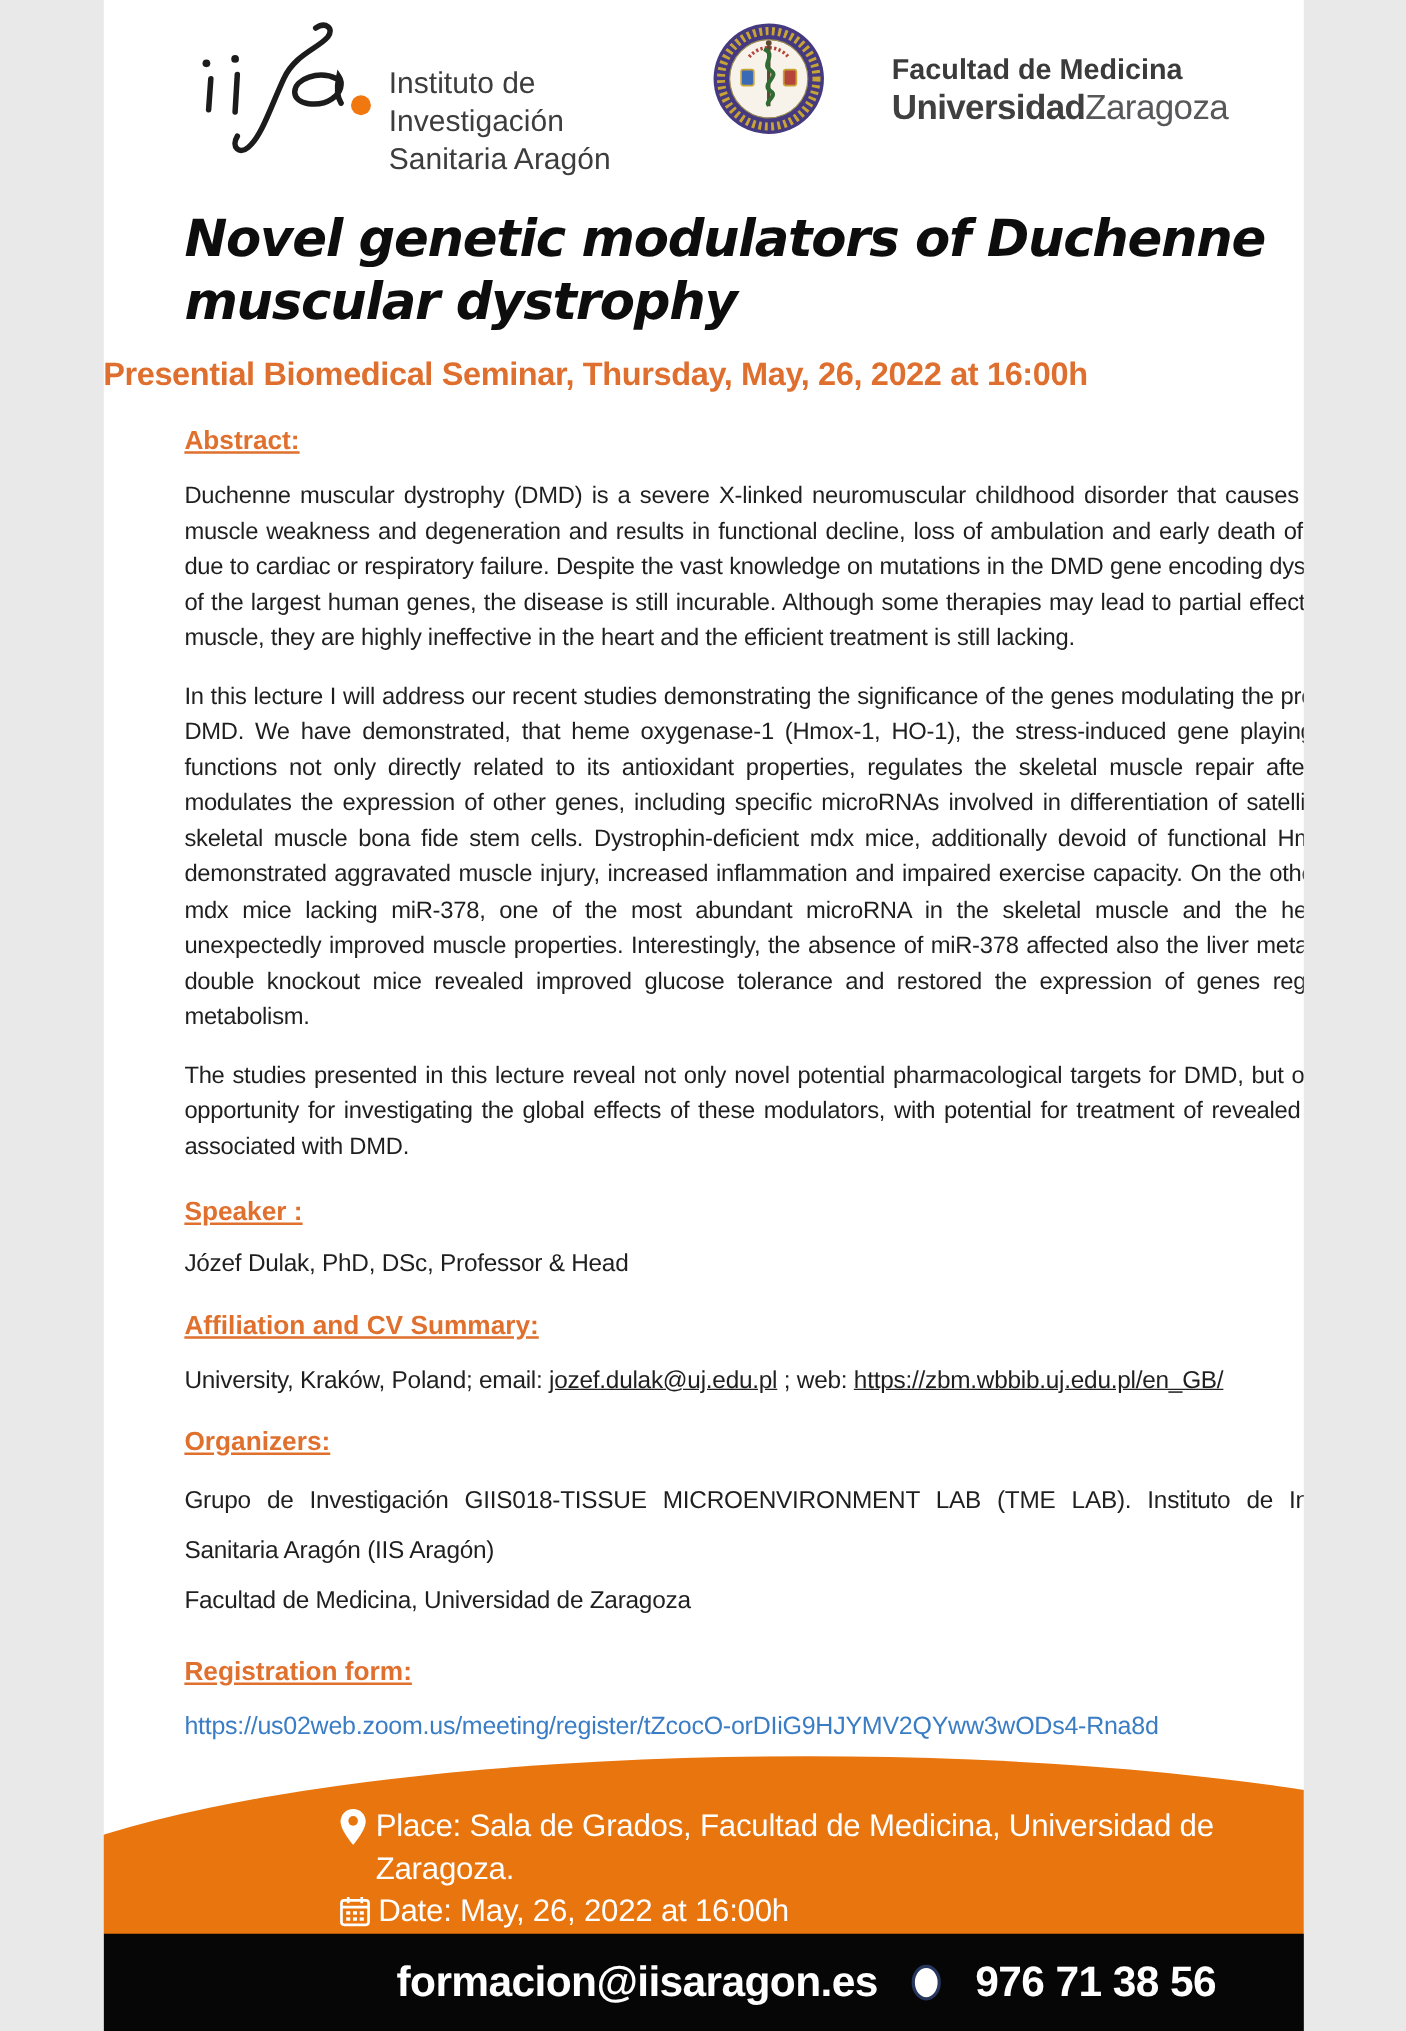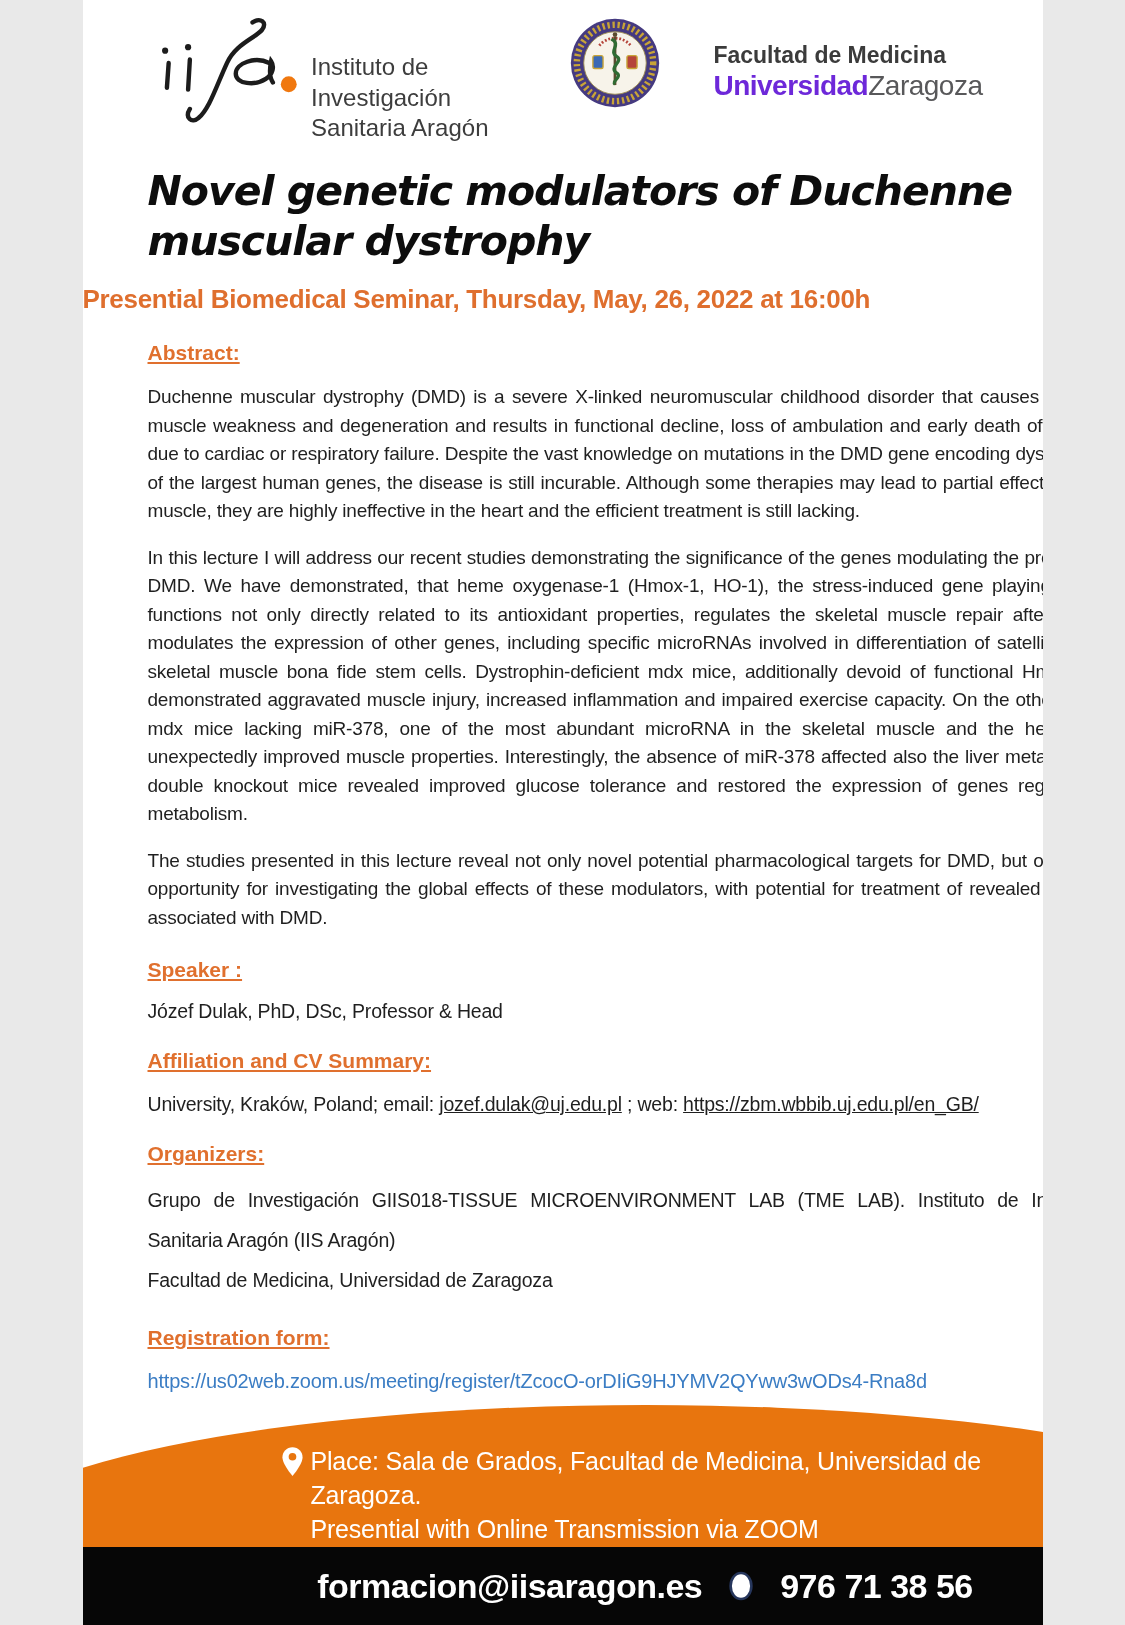--- a/index.html
+++ b/index.html
@@ -12,21 +12,21 @@
   
   .header { display:flex; justify-content:space-between; align-items:flex-start; padding:12px 60px 0 68px; }
   .logo-left { display:flex; align-items:flex-start; }
   .iisa-glyph { width:158px; height:118px; }
   .logo-left-text { font-size:24px; color:#3d3d3d; line-height:1.28; padding-top:40px; margin-left:6px; }
   .logo-right { display:flex; align-items:flex-start; padding-top:4px;gap:32px; }
   .seal-svg { width:92px; height:94px; }
   .fm-text { margin-left:20px; padding-top:26px; line-height:1.18; }
   .fm-line1 { font-weight:bold; font-size:23px; color:#3b3b3b; }
   .fm-line2 { font-size:28px; letter-spacing:-0.5px; }
-  .uni { color:#6d28d9; font-weight:bold; }
+  .uni { color:#404040; font-weight:bold; }
   .zgz { color:#58585a; }
 
   
   .title {
     margin:22px 60px 0 65px; width:1000px;
     font-family:"DejaVu Sans", sans-serif; font-weight:bold; font-style:italic;
     font-size:41px; line-height:50px; letter-spacing:-1px; color:#0d0d0d;
   }
   .subtitle { margin-top:18px; text-align:left; font-weight:bold; font-size:26px; color:#DF6F2E; letter-spacing:-0.3px; }
 
@@ -42,21 +42,21 @@
   .org-line2 { margin:0 65px 0 65px; width:995px; font-size:19.5px; line-height:40px; letter-spacing:-0.2px; }
   .doc-link { color:inherit; text-decoration:underline; }
   .zoom-link { display:block; margin:20px 65px 0 65px; font-size:20px; color:#3B7DC4; text-decoration:none; letter-spacing:-0.2px; }
 
   
   .banner {
     position:absolute; left:-112px; top:1405px; width:1349px; height:220px;
     background:#E8750E;
     border-radius:50% 50% 0 0 / 140px 140px 0 0;
   }
-  .banner-content { position:absolute; left:198px; top:1444px; color:#ffffff; font-size:25px; line-height:34px; letter-spacing:-0.2px; }
+  .banner-content { position:absolute; left:188px; top:1444px; color:#ffffff; font-size:25px; line-height:34px; letter-spacing:-0.2px; }
   .banner-line { display:flex; align-items:flex-start; }
   .pin-icon-svg { width:23px; height:31px; margin-right:7px; margin-top:2px; flex:0 0 auto; }
   .banner-line2 { padding-left:30px; }
   .banner-line3 { display:flex; align-items:center; }
   .cal-icon-svg { width:26px; height:26px; margin-right:6px; flex:0 0 auto; }
 
   
   .footer {
     position:absolute; left:0; bottom:0; width:1125px; height:78px; background:#060606;
     display:flex; align-items:center; justify-content:center; gap:26px;
@@ -130,21 +130,20 @@
 
   <div class="banner"></div>
   <div class="banner-content">
     <div class="banner-line">
       <svg class="pin-icon-svg" viewBox="0 0 24 32">
         <path d="M12,1 C6,1 1.5,5.6 1.5,11.5 C1.5,19 12,31 12,31 C12,31 22.5,19 22.5,11.5 C22.5,5.6 18,1 12,1 Z" fill="#ffffff"></path>
         <circle cx="12" cy="11" r="4" fill="#E8750E"></circle>
       </svg>
       <span>Place: Sala de Grados, Facultad de Medicina, Universidad de Zaragoza.</span>
     </div>
-    <div class="banner-line2">Presential with Online Transmission via ZOOM</div>
     <div class="banner-line3">
       <svg class="cal-icon-svg" viewBox="0 0 24 24">
         <rect x="2" y="4" width="20" height="18" rx="2" fill="none" stroke="#ffffff" stroke-width="2"></rect>
         <line x1="7" y1="1.5" x2="7" y2="6" stroke="#ffffff" stroke-width="2"></line>
         <line x1="17" y1="1.5" x2="17" y2="6" stroke="#ffffff" stroke-width="2"></line>
         <line x1="2" y1="9" x2="22" y2="9" stroke="#ffffff" stroke-width="2"></line>
         <rect x="5.5" y="12" width="3" height="2.5" fill="#ffffff"></rect>
         <rect x="10.5" y="12" width="3" height="2.5" fill="#ffffff"></rect>
         <rect x="15.5" y="12" width="3" height="2.5" fill="#ffffff"></rect>
         <rect x="5.5" y="16.5" width="3" height="2.5" fill="#ffffff"></rect>

